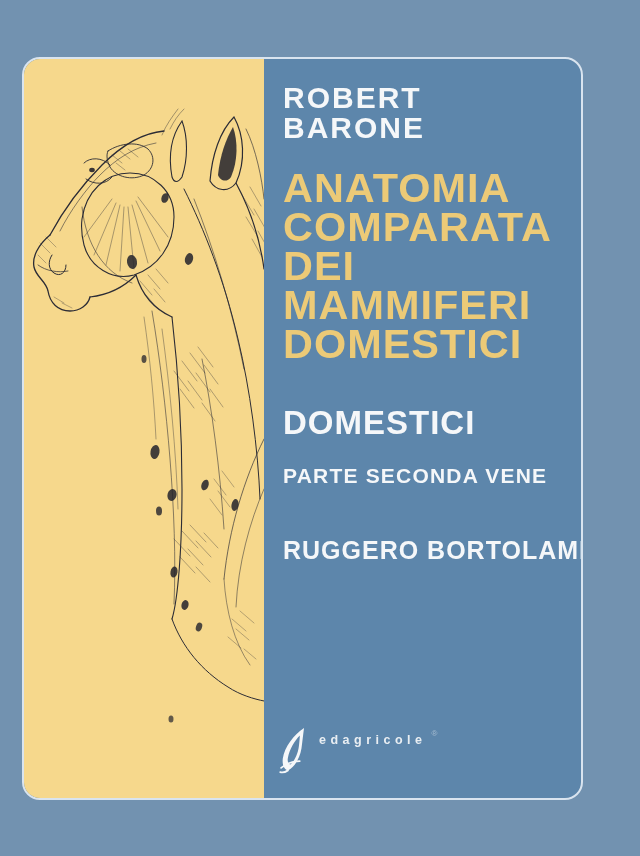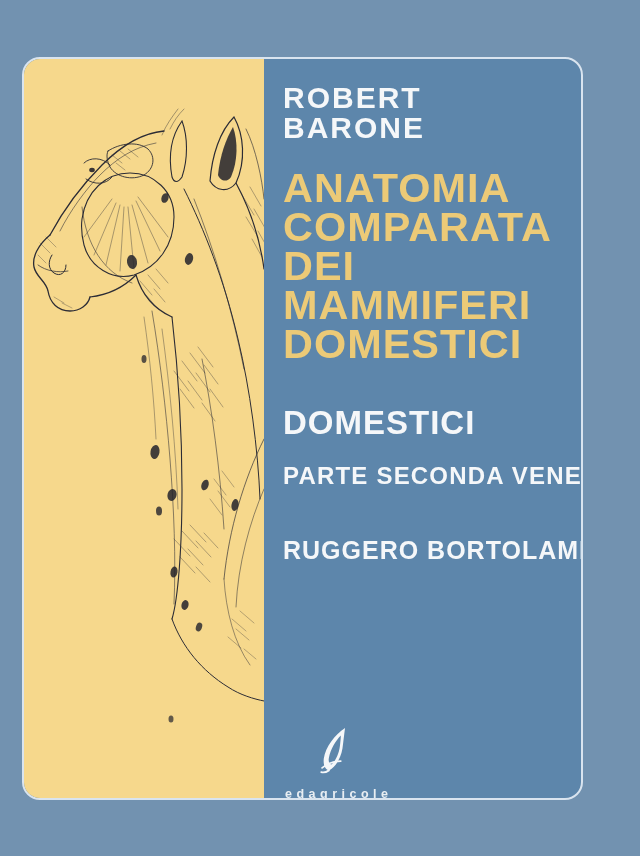--- a/index.html
+++ b/index.html
@@ -24,27 +24,26 @@
   }
   .panel-left{
     position:absolute;left:0;top:0;bottom:0;width:240px;
     background:var(--panel-yellow);
   }
   .panel-left svg{display:block;width:240px;height:739px;}
   .txt{position:absolute;font-weight:700;white-space:nowrap;}
   .author{left:259px;top:24px;font-size:30px;line-height:30px;letter-spacing:2px;color:var(--white);}
   .title{left:259px;top:110px;font-size:41px;line-height:39px;letter-spacing:1px;color:var(--title-yellow);transform:scaleX(1.01);transform-origin:left top;}
   .volume{left:259px;top:349px;font-size:33px;line-height:29.5px;letter-spacing:1px;color:var(--white);}
-  .subtitle{left:259px;top:406px;font-size:24px;line-height:22.5px;letter-spacing:1.2px;color:var(--white);}
+  .subtitle{left:259px;top:406px;font-size:21px;line-height:22.5px;letter-spacing:1.2px;color:var(--white);}
   .edition{left:259px;top:465px;font-size:15px;line-height:15px;letter-spacing:0.8px;color:var(--white);}
   .editors{left:259px;top:480px;font-size:25px;line-height:23.5px;letter-spacing:1px;color:var(--white);}
   .logo{
-    position:absolute;left:252px;top:664px;display:flex;align-items:center;
+    position:absolute;left:252px;top:664px;display:flex;
     color:var(--white);
-    flex-direction:column;
   }
   .logo svg{display:block;width:34px;height:54px;}
   .logo .pubname{font-size:12.5px;font-weight:700;letter-spacing:4.5px;margin-left:9px;margin-top:10px;opacity:.92;}
   .logo .rmark{font-size:8px;margin-left:5px;margin-top:6px;opacity:.45;}
 </style>
 </head>
 <body>
 
 <div class="stage">
   <div class="cover">

